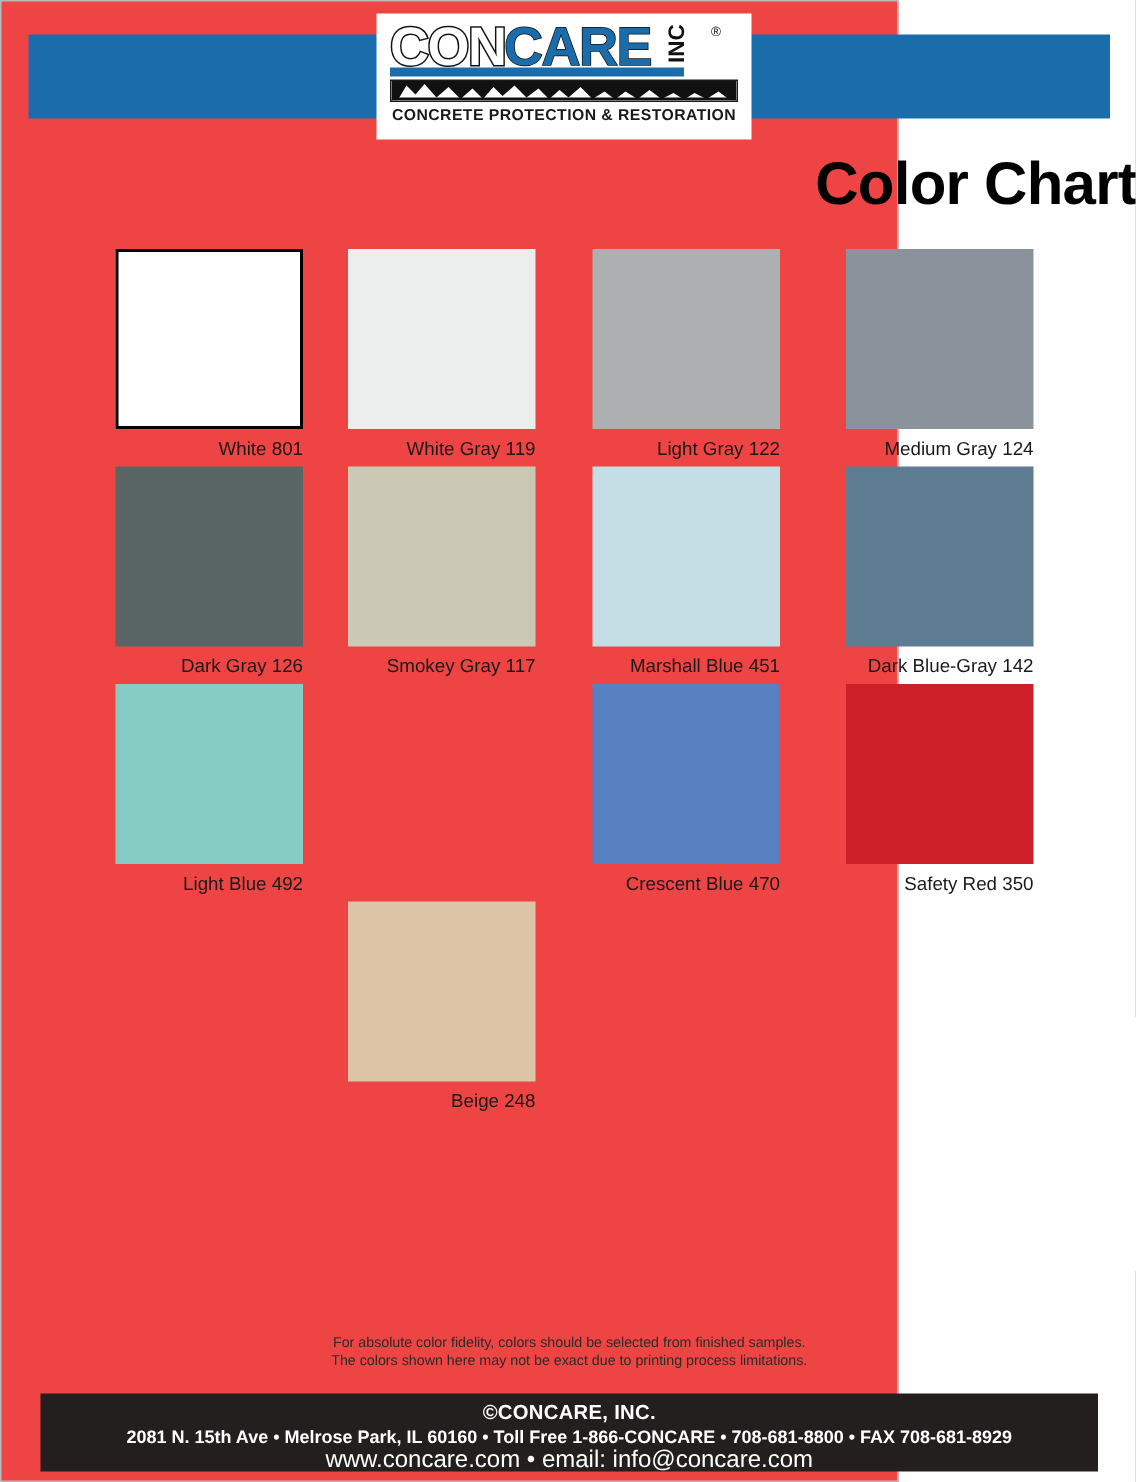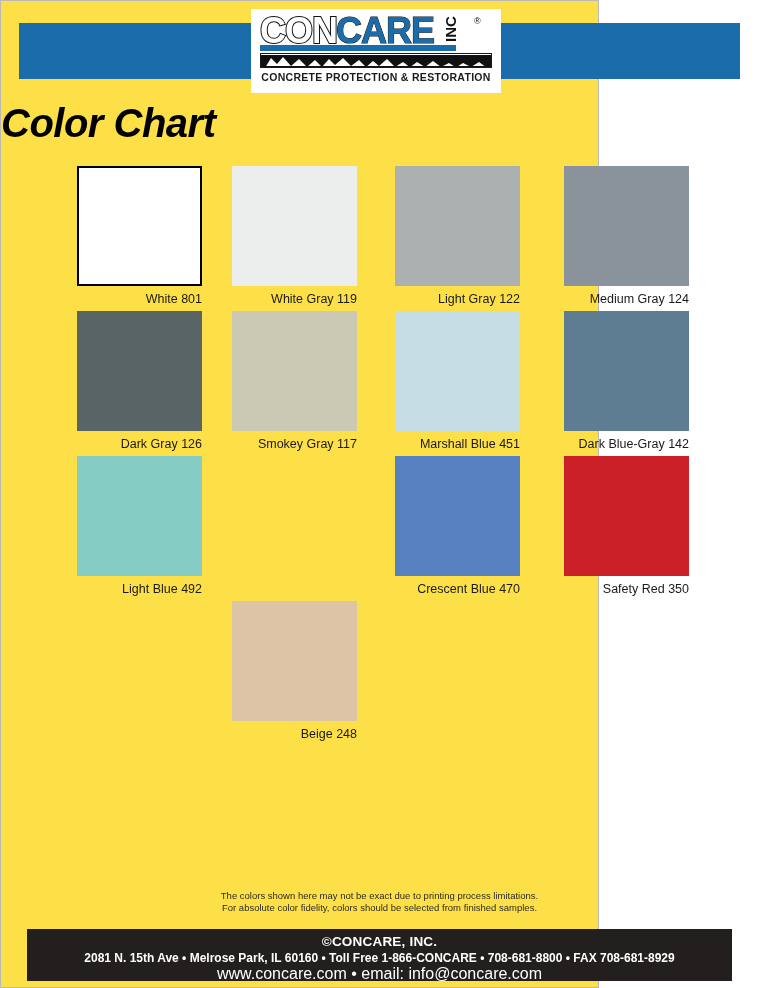--- a/index.html
+++ b/index.html
@@ -16,21 +16,21 @@
     overflow: hidden;
   }
 
   .page {
     position: absolute;
     left: 0; top: 0;
     width: 599px;
     height: 988px;
     box-sizing: border-box;
     border: 1px solid #b9b9b9;
-    background: #fde047;
+    background: #ef4444;
   }
 
   
   .header {
     position: absolute;
     left: 18px;
     top: 22px;
     width: 721px;
     height: 56px;
   }
@@ -80,27 +80,26 @@
     margin-top: 3px;
     white-space: nowrap;
   }
 
   
   .page-title {
     position: absolute;
     left: 0;
     top: 100px;
     width: 757px;
-    text-align: left;
+    text-align: right;
     font-family: "Liberation Sans", sans-serif;
     font-size: 40px;
     font-weight: bold;
     letter-spacing: -0.5px;
     color: #000000;
-    font-style: italic;
   }
 
   
   .swatch-grid {
     position: absolute;
     left: 76px;
     top: 165px;
     width: 620px;
   }
   .swatch-row {
@@ -282,22 +281,22 @@
     <div class="swatch-row">
       <div class="swatch-cell c1">
         <div class="swatch-chip" style="background-color: rgb(221, 196, 166);"></div>
         <div class="swatch-label">Beige 248</div>
       </div>
     </div>
 
   </div>
 
   <div class="disclaimer">
+    <div>For absolute color fidelity, colors should be selected from finished samples.</div>
     <div>The colors shown here may not be exact due to printing process limitations.</div>
-    <div>For absolute color fidelity, colors should be selected from finished samples.</div>
   </div>
 
   <div class="footer" style="background-color: rgb(35, 31, 31);">
     <div class="footer-company">©CONCARE, INC.</div>
     <div class="footer-address">2081 N. 15th Ave • Melrose Park, IL 60160 • Toll Free 1-866-CONCARE • 708-681-8800 • FAX 708-681-8929</div>
     <div class="footer-web">www.concare.com • email: info@concare.com</div>
   </div>
 
 </div>
 

